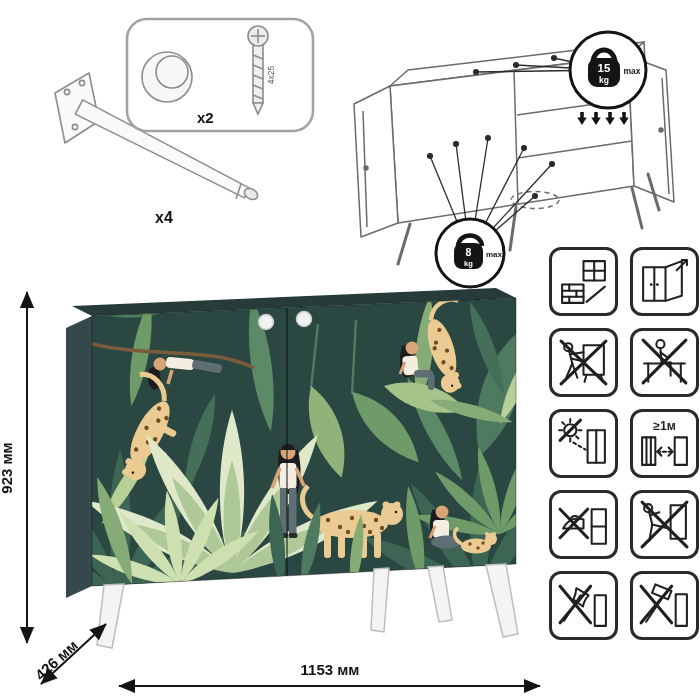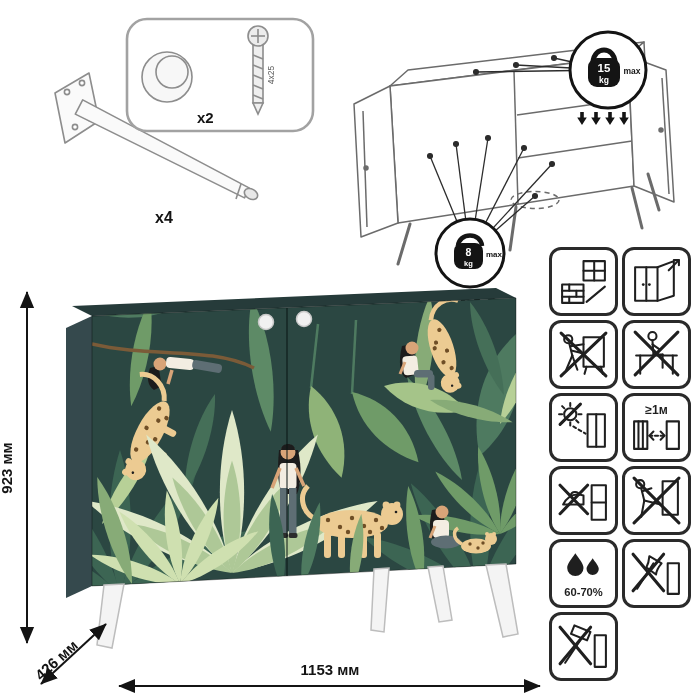--- a/index.html
+++ b/index.html
@@ -1,19 +1,19 @@
 <!DOCTYPE html>
 <html><head>
 <meta charset="utf-8">
 <style>
   *{margin:0;padding:0;box-sizing:border-box}
   html,body{width:700px;height:700px;background:#ffffff;font-family:"Liberation Sans",sans-serif}
   #sheet{position:relative;width:700px;height:700px;background:#ffffff;overflow:hidden}
   .abs{position:absolute}
-  #icon-grid{position:absolute;left:549px;top:247px;display:grid;grid-template-columns:69px 69px;grid-auto-rows:69px;gap:4px}
+  #icon-grid{position:absolute;left:549px;top:247px;display:grid;grid-template-columns:69px 69px;grid-auto-rows:69px;gap:12px}
   .tile{border:3px solid #2a2a2a;border-radius:12px;background:#fff;display:flex;align-items:center;justify-content:center}
   .tile svg{width:55px;height:55px}
   .ln{stroke:#1f1f1f;stroke-width:2;fill:none;stroke-linecap:round;stroke-linejoin:round}
   .x{stroke:#1f1f1f;stroke-width:3;stroke-linecap:round}
   .fl{fill:#1f1f1f;stroke:none}
   svg text{font-family:"Liberation Sans",sans-serif}
 </style>
 </head>
 <body>
 
@@ -434,27 +434,20 @@
         <circle class="ln" cx="11" cy="11" r="4"></circle>
         <line class="ln" x1="12" y1="15" x2="15" y2="27"></line>
         <line class="ln" x1="13" y1="18" x2="22" y2="15"></line>
         <line class="ln" x1="15" y1="27" x2="31" y2="31"></line>
         <line class="ln" x1="15" y1="27" x2="12" y2="43"></line>
         <line class="x" x1="5" y1="5" x2="49" y2="49"></line>
         <line class="x" x1="49" y1="5" x2="5" y2="49"></line>
       </svg>
     </div>
 
-    <div class="tile">
-      <svg viewBox="0 0 54 54">
-        <path class="fl" d="M19,7 C23,13 27,17 27,21.5 a8,8 0 1,1 -16,0 C11,17 15,13 19,7 Z"></path>
-        <path class="fl" d="M36,12 C39,16.5 42,19.5 42,22.5 a6,6 0 1,1 -12,0 C30,19.5 33,16.5 36,12 Z"></path>
-        <text x="27" y="49" text-anchor="middle" font-size="11" font-weight="bold" fill="#1f1f1f">60-70%</text>
-      </svg>
-    </div>
 
 
     <div class="tile">
       <svg viewBox="0 0 54 54">
         <line class="ln" x1="8" y1="42" x2="24" y2="17" stroke-width="2.5"></line>
         <path class="ln" d="M20,10 L32,17 C28.5,21 27,24 26.5,28 L17,21 C19,17.5 19.7,14 20,10 Z"></path>
         <line class="x" x1="4" y1="8" x2="34" y2="44"></line>
         <line class="x" x1="34" y1="8" x2="4" y2="44"></line>
         <rect class="ln" x="38" y="17" width="11" height="30"></rect>
       </svg>

